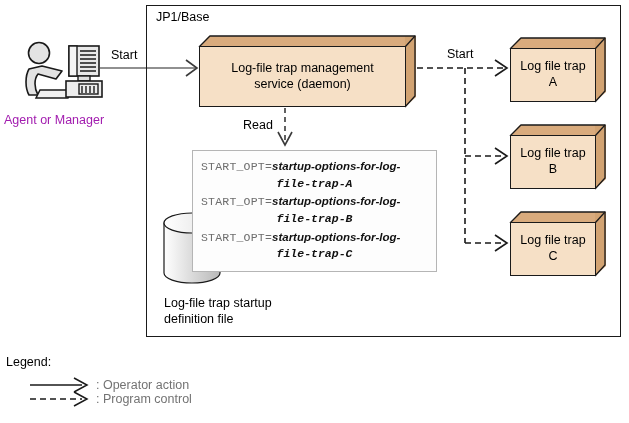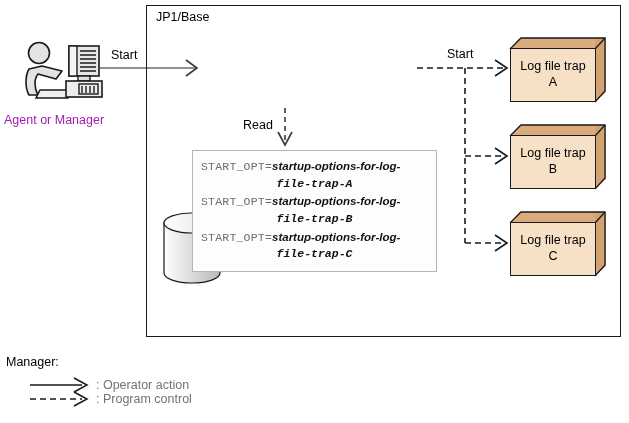--- a/index.html
+++ b/index.html
@@ -153,20 +153,34 @@
         <line x1="66" y1="48" x2="66" y2="55"></line>
         <line x1="70" y1="48" x2="70" y2="55"></line>
         <line x1="74" y1="48" x2="74" y2="55"></line>
         <line x1="78" y1="48" x2="78" y2="55"></line>
       </g>
       <rect x="63" y="46" width="19" height="10" fill="none" stroke="#1a1a1a" stroke-width="1.4"></rect>
     </svg>
   </div>
   <div class="abs" id="actor-caption">Agent or Manager</div>
 
+  <div class="abs box3d" id="daemon-box">
+    <div class="top"></div>
+    <div class="side"></div>
+    <div class="face">
+      <span>
+        <span>Log-file trap management</span>
+        <span>service (daemon)</span>
+      </span>
+    </div>
+    <svg class="outline" viewBox="0 0 217 71" preserveAspectRatio="none">
+      <polyline points="0,11 11,0 216,0 216,60 206,71" fill="none" stroke="#1a1a1a" stroke-width="1.3"></polyline>
+      <line x1="206" y1="11" x2="216" y2="0" stroke="#1a1a1a" stroke-width="1.3"></line>
+    </svg>
+  </div>
 
   <div class="abs box3d" id="trap-a-box">
     <div class="top"></div>
     <div class="side"></div>
     <div class="face">
       <span>
         <span>Log file trap</span>
         <span>A</span>
       </span>
     </div>
@@ -234,26 +248,30 @@
     <div class="opt-line">
       <span class="l1"><span class="key">START_OPT=</span><span class="val">startup-options-for-log-</span></span>
       <span class="l2 val">file-trap-B</span>
     </div>
     <div class="opt-line">
       <span class="l1"><span class="key">START_OPT=</span><span class="val">startup-options-for-log-</span></span>
       <span class="l2 val">file-trap-C</span>
     </div>
   </div>
 
+  <div class="abs" id="cyl-caption">
+    <div>Log-file trap startup</div>
+    <div>definition file</div>
+  </div>
 
   <div class="abs flow-label" id="label-start-left">Start</div>
   <div class="abs flow-label" id="label-start-right">Start</div>
   <div class="abs flow-label" id="label-read">Read</div>
 
-  <div class="abs" id="legend-title">Manager:</div>
+  <div class="abs" id="legend-title">Legend:</div>
 
   <div class="abs legend-row" id="legend-row-1">
     <svg width="64" height="16">
       <line x1="0" y1="8" x2="52" y2="8" stroke="#1a1a1a" stroke-width="1.5"></line>
       <polyline points="44,1 57,8 44,15" fill="none" stroke="#1a1a1a" stroke-width="1.5"></polyline>
     </svg>
     <span class="legend-text">: Operator action</span>
   </div>
 
   <div class="abs legend-row" id="legend-row-2">

